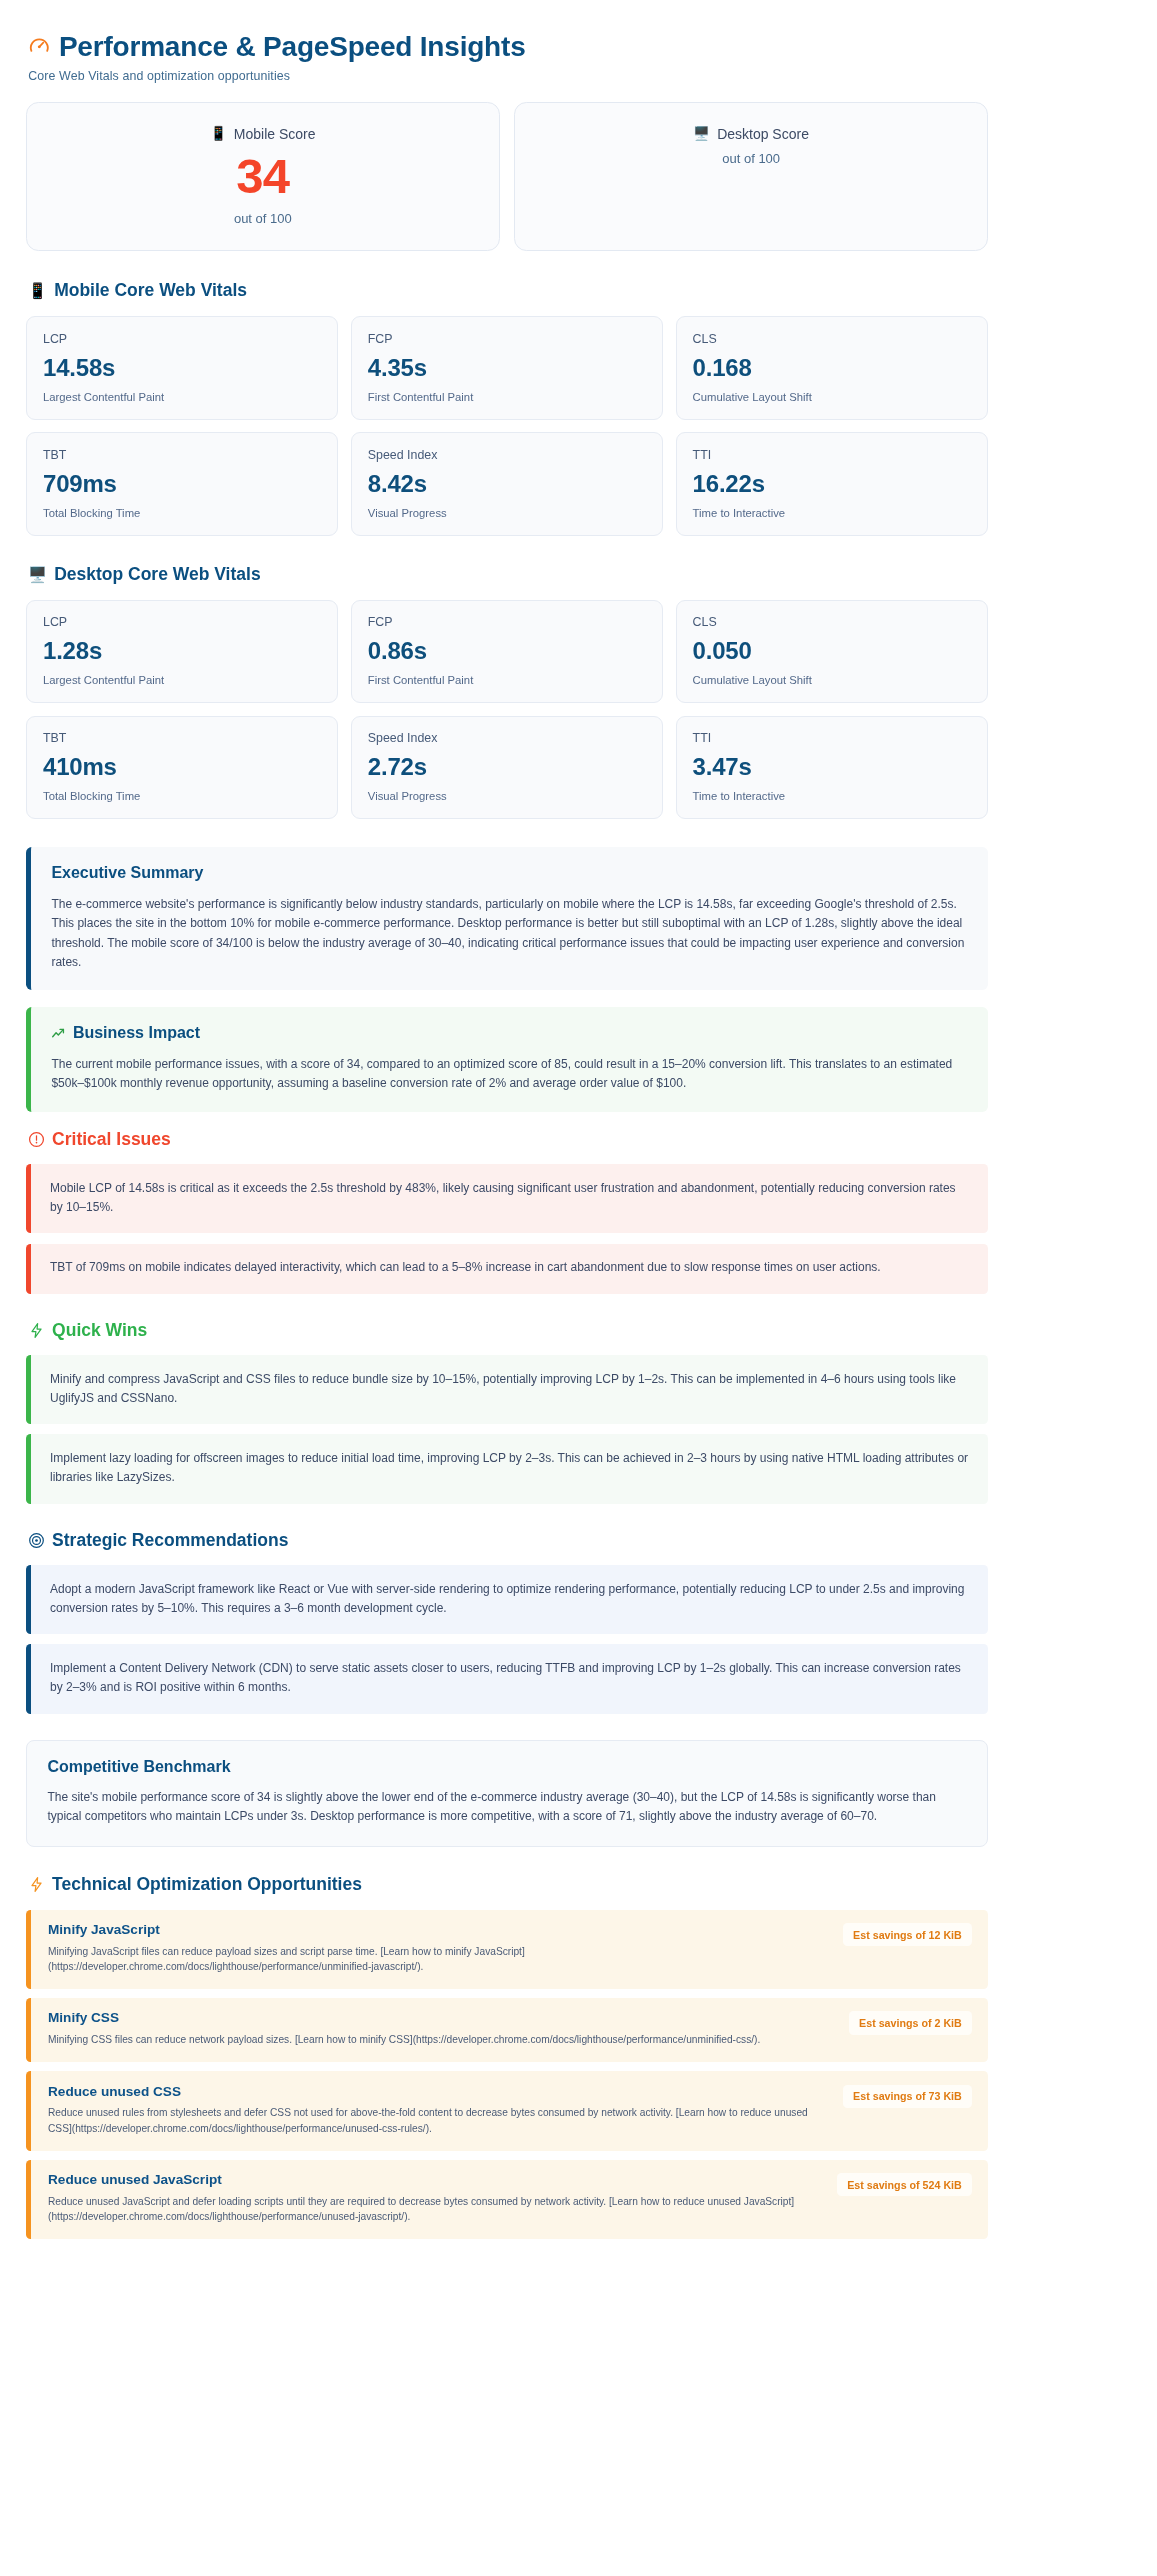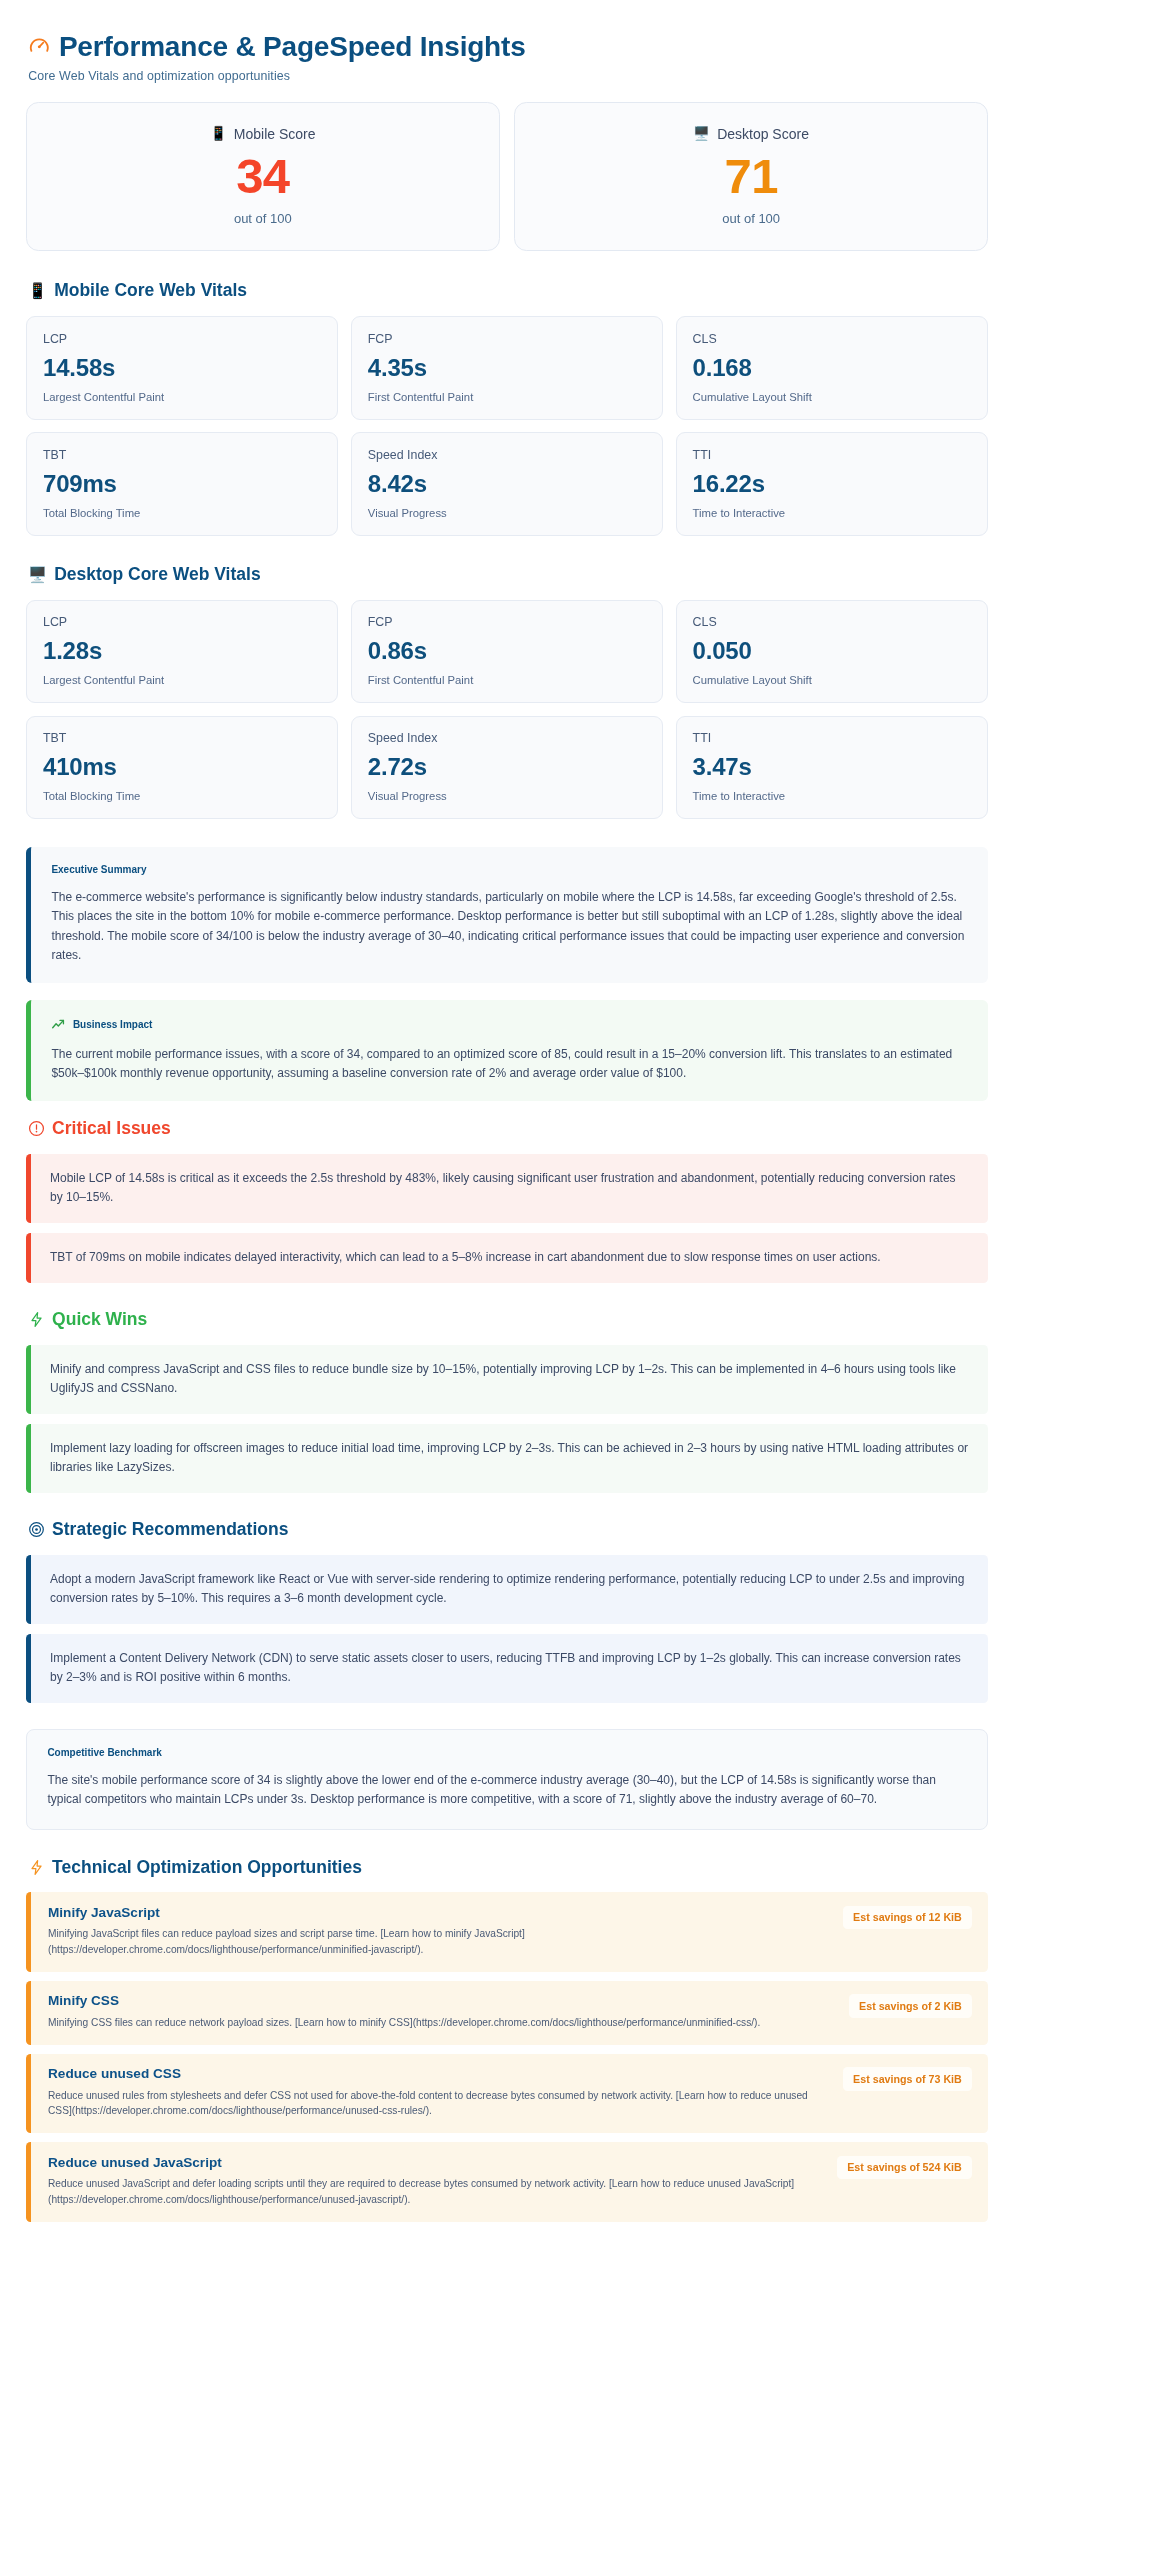--- a/index.html
+++ b/index.html
@@ -83,21 +83,21 @@
   .vital-desc { font-size: 11.3px; color: #53698a; }
 
   
   .callout {
     border-radius: 5.7px;
     padding: 17px 20.4px 18px 20.4px;
     margin-bottom: 17px;
   }
   .callout-heading {
     display: flex; align-items: center; gap: 6.8px;
-    font-size: 10px; font-weight: 700; color: #0b4f80;
+    font-size: 16px; font-weight: 700; color: #0b4f80;
     margin-bottom: 12.4px;
   }
   .callout-heading .ico { width: 14.7px; height: 14.7px; flex: 0 0 14.7px; display: block; }
   .callout-body { font-size: 12px; line-height: 1.62; color: #3c4a66; }
 
   .exec-summary { background: #f7f9fb; border-left: 5.7px solid #0b4f80; }
   .business-impact { background: #f3faf4; border-left: 5.7px solid #3bb54a; }
   .benchmark {
     background: #f8fafc; border: 1.1px solid #e6ebf3; border-radius: 8px;
     padding: 17px 20.4px 19px 20.4px; margin-bottom: 27px;
@@ -166,21 +166,20 @@
         <span>Mobile Score</span>
       </div>
       <div class="score-value" style="color:#f4452a">34</div>
       <div class="score-outof">out of 100</div>
     </div>
     <div class="score-card">
       <div class="score-head">
         <span class="emoji">🖥️</span>
         <span>Desktop Score</span>
       </div>
-      <div class="score-value" style="color:#ef8c0b">71</div>
       <div class="score-outof">out of 100</div>
     </div>
   </div>
 
   <div class="section-title">
     <span class="emoji">📱</span>
     <span>Mobile Core Web Vitals</span>
   </div>
   <div class="vitals-grid">
     <div class="vital-card">

